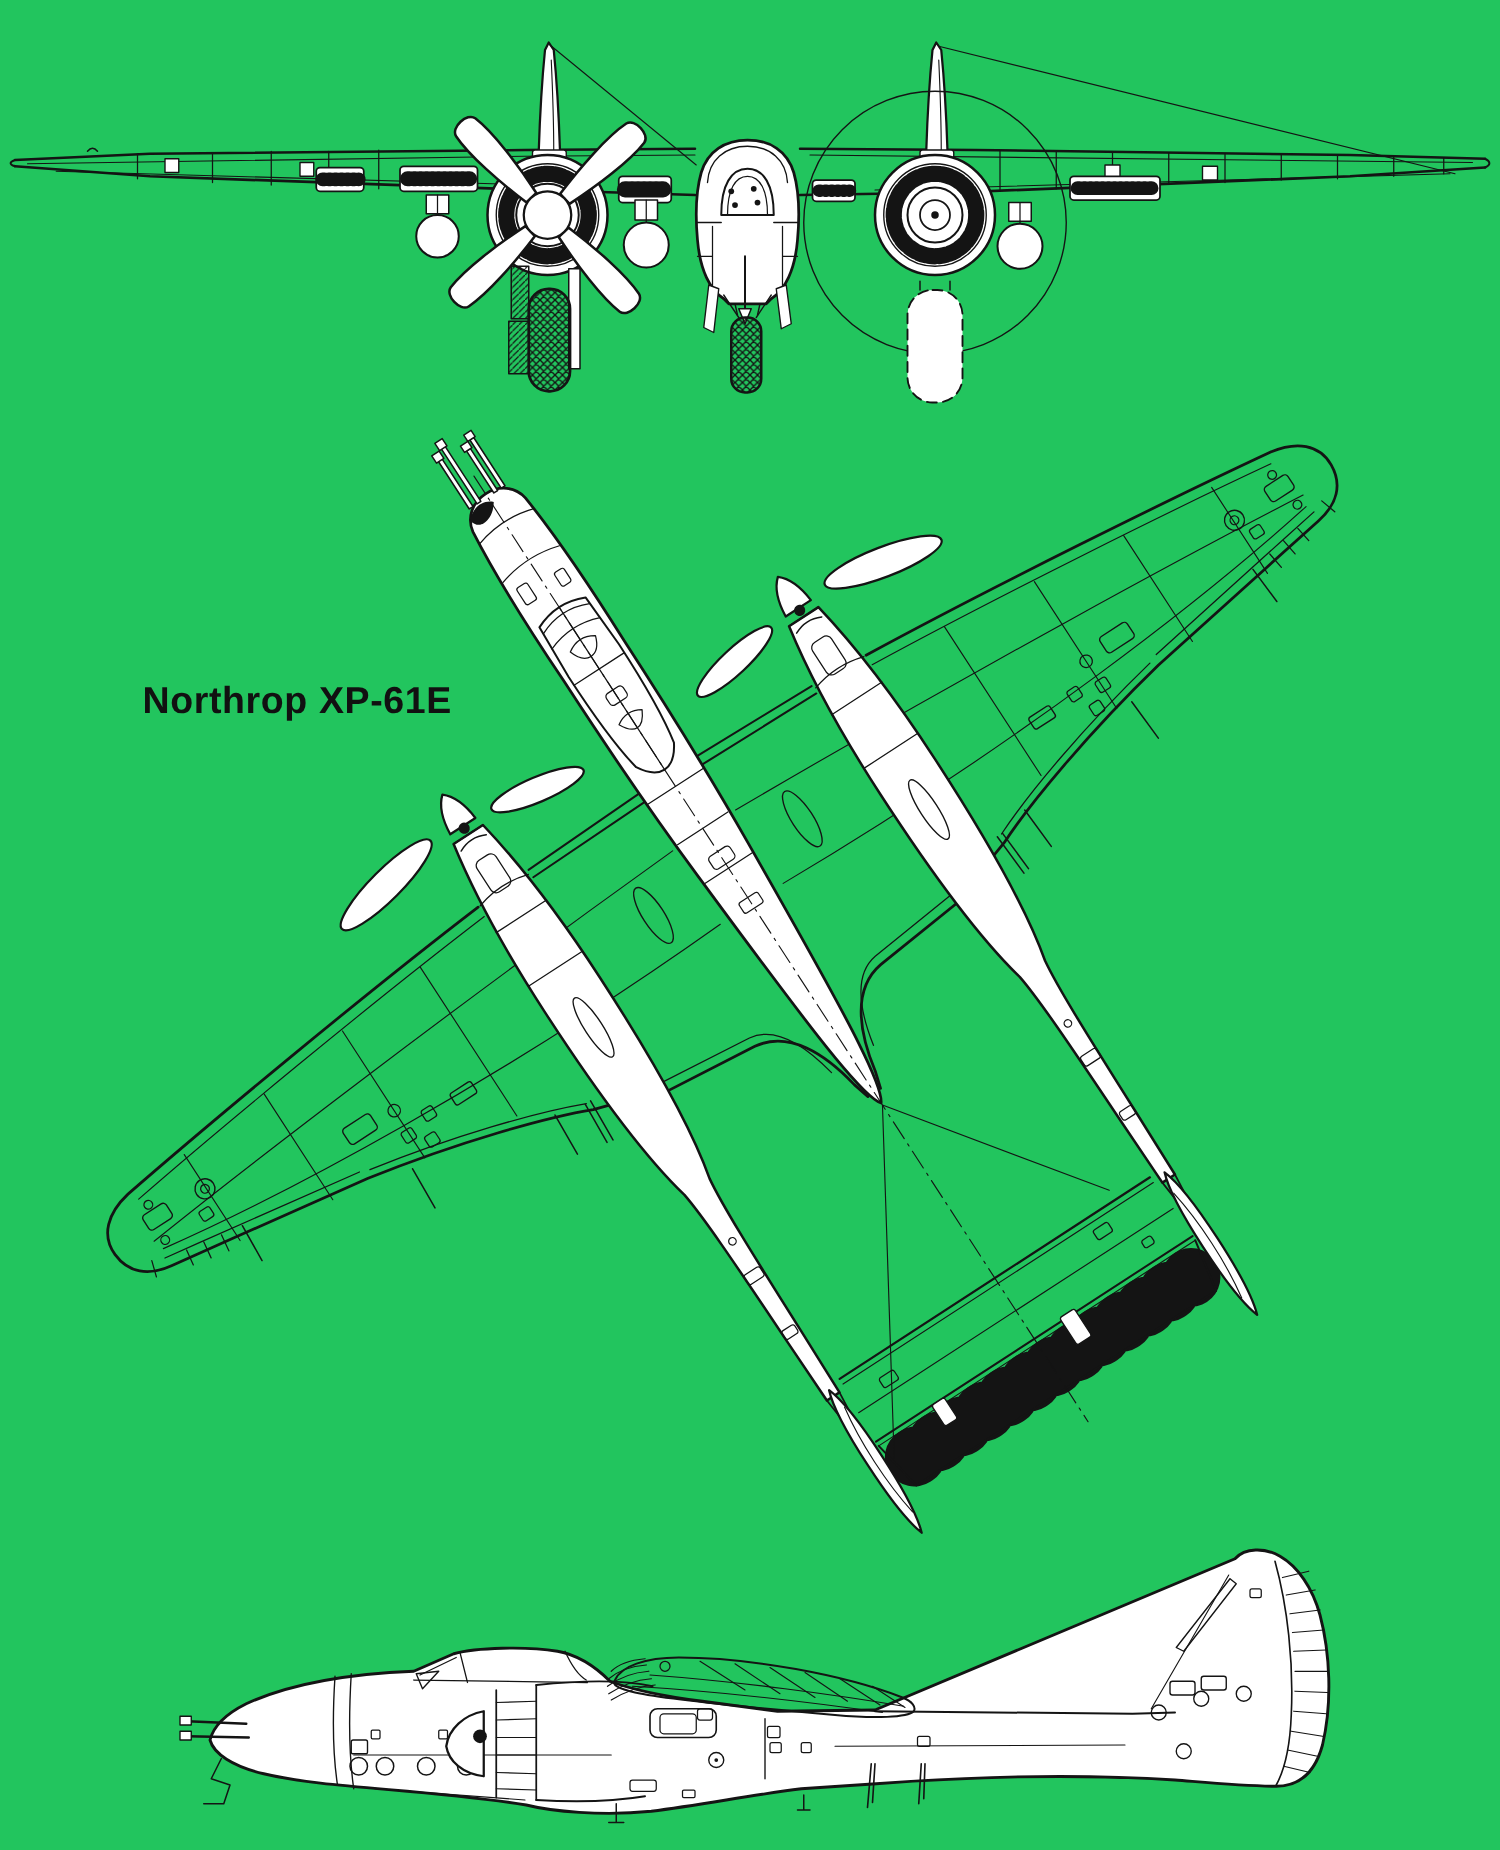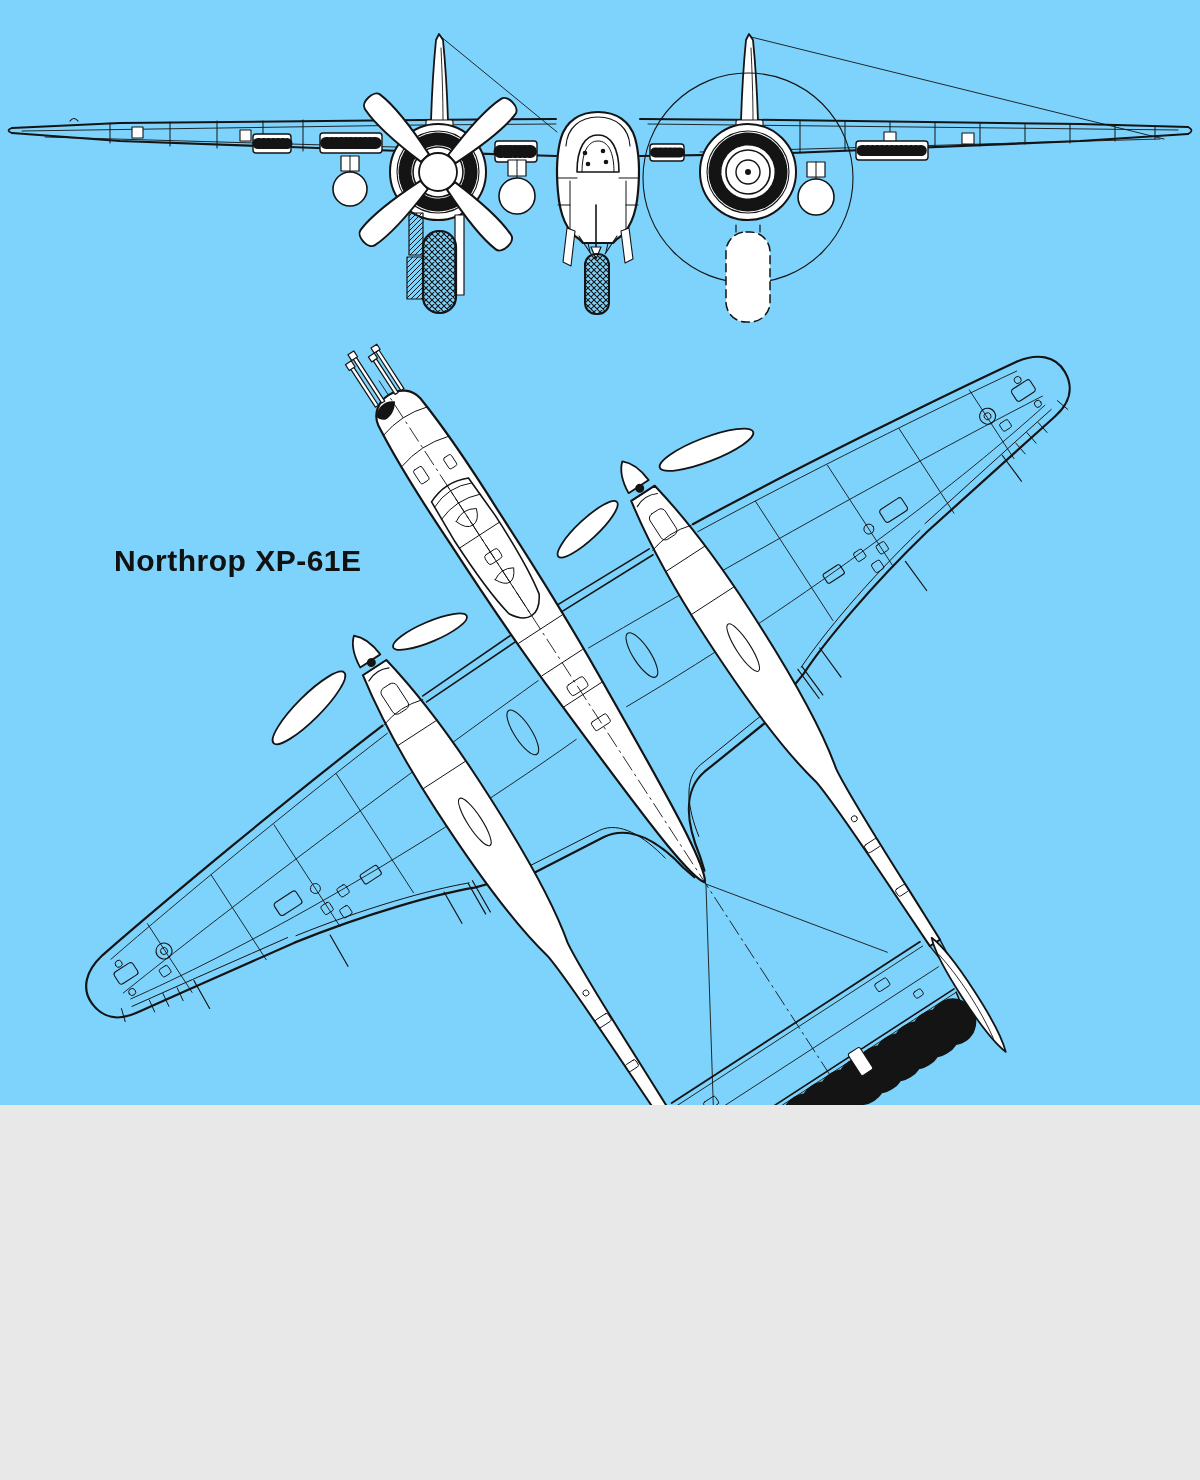--- a/index.html
+++ b/index.html
@@ -1,16 +1,16 @@
 <!DOCTYPE html>
 <html><head>
 <meta charset="utf-8">
 <style>
   html,body{margin:0;padding:0;background:#e8e8e8;font-family:"Liberation Sans",sans-serif;}
-  .sheet{position:relative;width:1200px;height:1105px;background:#7dd3fc;overflow:hidden;margin:0 auto;}
+  .sheet{position:relative;width:1200px;height:1480px;background:#22c55e;overflow:hidden;margin:0 auto;}
   .sheet svg{position:absolute;left:0;top:0;}
   .title-label{position:absolute;left:114px;top:544px;font-weight:bold;font-size:30px;letter-spacing:.5px;color:#111;}
   path,line,circle,rect,ellipse,polyline,polygon{vector-effect:non-scaling-stroke;}
 </style>
 </head>
 <body>
 
 <div class="sheet">
 
 <svg width="1200" height="1480" viewBox="0 0 1200 1480" fill="none" stroke="#141414" stroke-width="1.4" stroke-linecap="round" stroke-linejoin="round">

